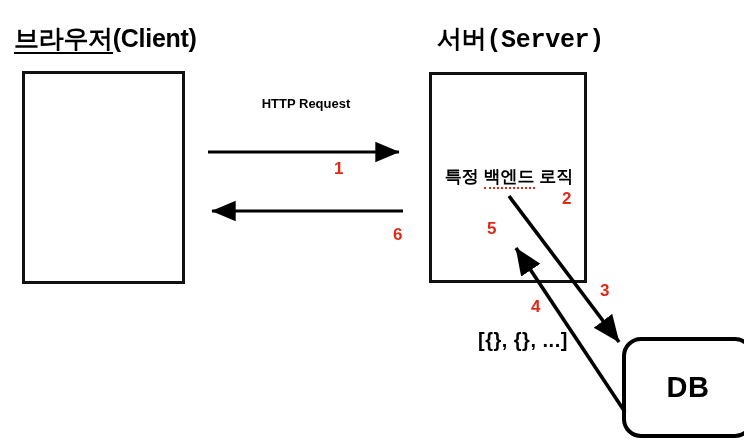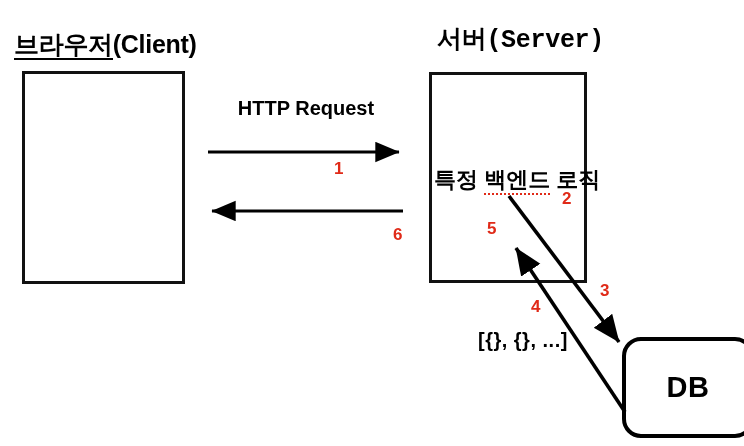--- a/index.html
+++ b/index.html
@@ -22,21 +22,21 @@
     font-weight: bold;
     font-size: 25px;
     color: #000000;
     white-space: nowrap;
     letter-spacing: -0.3px;
   }
   .title .ko-underline {
     border-bottom: 2px solid #000000;
     padding-bottom: 0px;
   }
-  #client-title { left: 14px; top: 28px; }
+  #client-title { left: 14px; top: 22px; }
   #server-title { left: 437px; top: 22px; font-family: Liberation Mono, monospace; }
 
   
   .plain-box {
     border: 3px solid #111111;
     background: #ffffff;
     box-sizing: border-box;
   }
   #client-box { left: 22px;  top: 71px; width: 163px; height: 213px; }
   #server-box { left: 429px; top: 72px; width: 158px; height: 211px; }
@@ -62,33 +62,33 @@
   #arrow-layer {
     position: absolute;
     left: 0; top: 0;
     width: 744px; height: 446px;
     pointer-events: none;
   }
 
   
   .label-blk {
     font-weight: bold;
-    font-size: 20px;
+    font-size: 13px;
     color: #000000;
     text-align: center;
     white-space: nowrap;
     line-height: 1.24;
   }
   #req-label { left: 231px; top: 96px; width: 150px; }
   #res-label { left: 224px; top: 219px; width: 158px; }
 
   #server-logic {
     left: 434px; top: 165px; width: 150px;
     font-weight: bold;
-    font-size: 22px;
+    font-size: 17px;
     color: #000000;
     text-align: center;
     white-space: nowrap;
   }
   .spellerr {
     border-bottom: 2px dotted #e02a18;
     padding-bottom: 1px;
   }
 
   #array-label {

